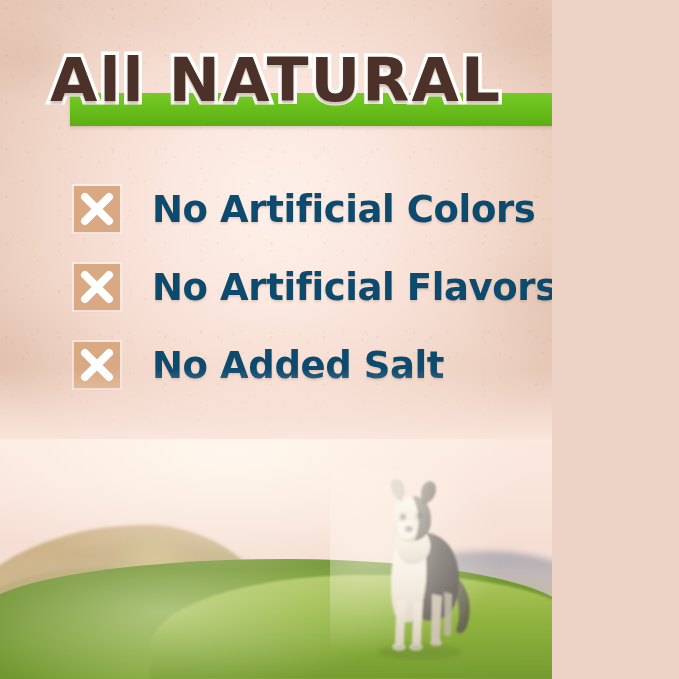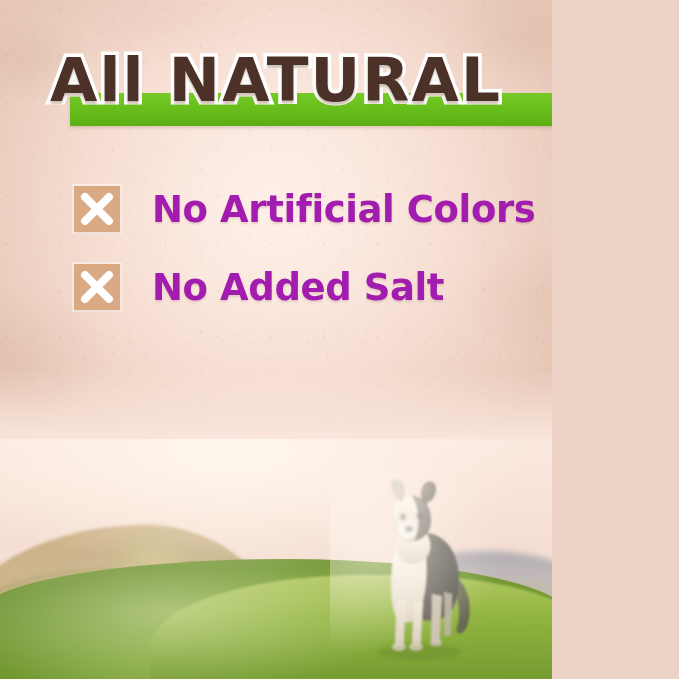--- a/index.html
+++ b/index.html
@@ -105,21 +105,21 @@
     box-shadow:0 0 0 2px rgba(255,255,255,.45), 0 1px 2px rgba(130,95,70,.25);
   }
   .x-box svg { display:block; width:46px; height:46px; }
   .benefit-label {
     margin-left:32px;
     font-family:"DejaVu Sans", sans-serif;
     font-weight:bold;
     font-size:37px;
     line-height:1;
     letter-spacing:-.4px;
-    color:#a21caf;
+    color:#0c4a6e;
     white-space:nowrap;
     text-shadow:0 2px 2px rgba(150,110,90,.22);
   }
 
   
   .photo {
     position:absolute;
     left:0; right:0; bottom:0;
     height:240px;
     overflow:hidden;
@@ -283,20 +283,31 @@
         <svg viewBox="0 0 46 46" aria-hidden="true">
           <g stroke="#ffffff" stroke-width="8" stroke-linecap="round">
             <line x1="11" y1="11" x2="35" y2="35"></line>
             <line x1="35" y1="11" x2="11" y2="35"></line>
           </g>
         </svg>
       </div>
       <div class="benefit-label">No Artificial Colors</div>
     </div>
 
+    <div class="benefit-row">
+      <div class="x-box">
+        <svg viewBox="0 0 46 46" aria-hidden="true">
+          <g stroke="#ffffff" stroke-width="8" stroke-linecap="round">
+            <line x1="11" y1="11" x2="35" y2="35"></line>
+            <line x1="35" y1="11" x2="11" y2="35"></line>
+          </g>
+        </svg>
+      </div>
+      <div class="benefit-label">No Artificial Flavors</div>
+    </div>
 
 
     <div class="benefit-row">
       <div class="x-box">
         <svg viewBox="0 0 46 46" aria-hidden="true">
           <g stroke="#ffffff" stroke-width="8" stroke-linecap="round">
             <line x1="11" y1="11" x2="35" y2="35"></line>
             <line x1="35" y1="11" x2="11" y2="35"></line>
           </g>
         </svg>

